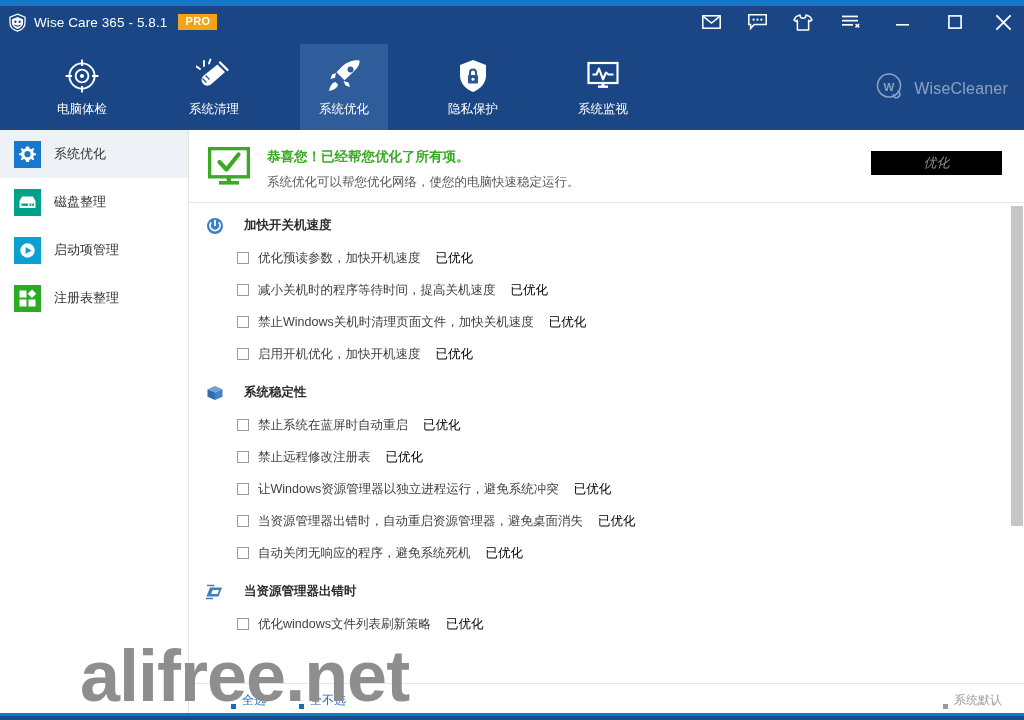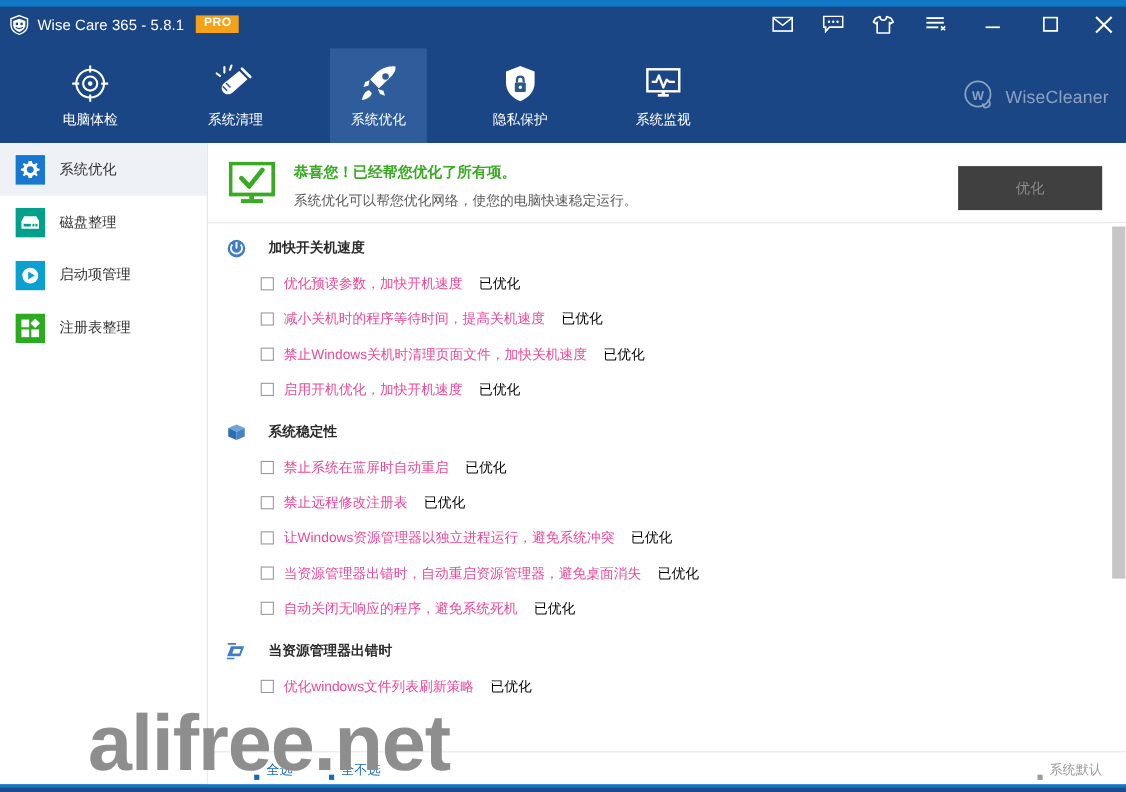--- a/index.html
+++ b/index.html
@@ -105,24 +105,24 @@
   #banner-icon { position: absolute; left: 19px; top: 17px; }
   #banner-title {
     position: absolute; left: 78px; top: 18px;
     font-size: 13.5px; font-weight: bold; color: #3aaa24; white-space: nowrap;
   }
   #banner-sub {
     position: absolute; left: 78px; top: 44px;
     font-size: 12.5px; color: #5a5a5a; white-space: nowrap;
   }
   #optimize-btn {
-    position: absolute; left: 682px; top: 21px; width: 131px; height: 40px;
-    background: #404040; border: none; color: #8c8c8c; font-size: 13px;
+    position: absolute; left: 682px; top: 21px; width: 131px; height: 24px;
+    background: #000000; border: none; color: #8c8c8c; font-size: 13px;
     font-family: inherit; cursor: default;
-    display: flex; align-items: center; justify-content: center;
+    display: flex; align-items: center; justify-content: center; font-style: italic;
   }
 
   
   #scrollarea {
     position: absolute; left: 0; top: 73px; width: 835px; height: 438px;
     overflow: hidden;
   }
   #list { position: absolute; left: 0; top: 0; width: 811px; }
 
   .section-head {
@@ -136,21 +136,21 @@
   .section-title { font-size: 12.5px; font-weight: bold; color: #2b2b2b; }
 
   .opt-row {
     display: flex; align-items: center; gap: 9px;
     padding: 0 0 0 48px; height: 32px; cursor: pointer;
   }
   .cbox {
     width: 12px; height: 12px; flex: 0 0 12px;
     border: 1px solid #9a9a9a; background: #ffffff;
   }
-  .opt-label { font-size: 12.5px; color: #ec4899; white-space: nowrap; }
+  .opt-label { font-size: 12.5px; color: #404040; white-space: nowrap; }
   .opt-status {
     font-size: 12.5px; color: #000000; white-space: nowrap; margin-left: 6px;
   }
 
   
   #sb-track {
     position: absolute; right: 0; top: 73px; width: 14px; height: 438px;
     background: #ffffff;
   }
   #sb-thumb {

